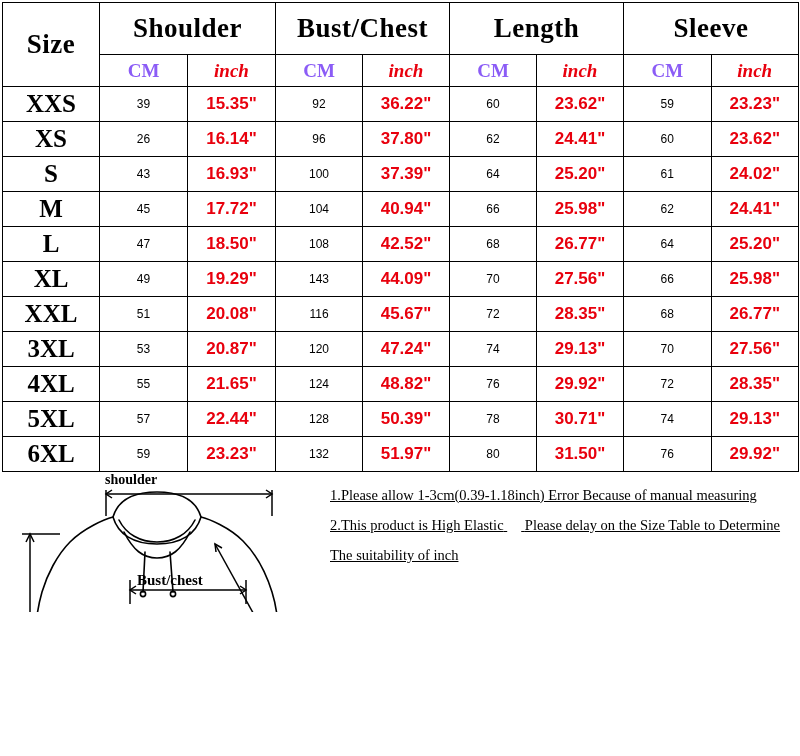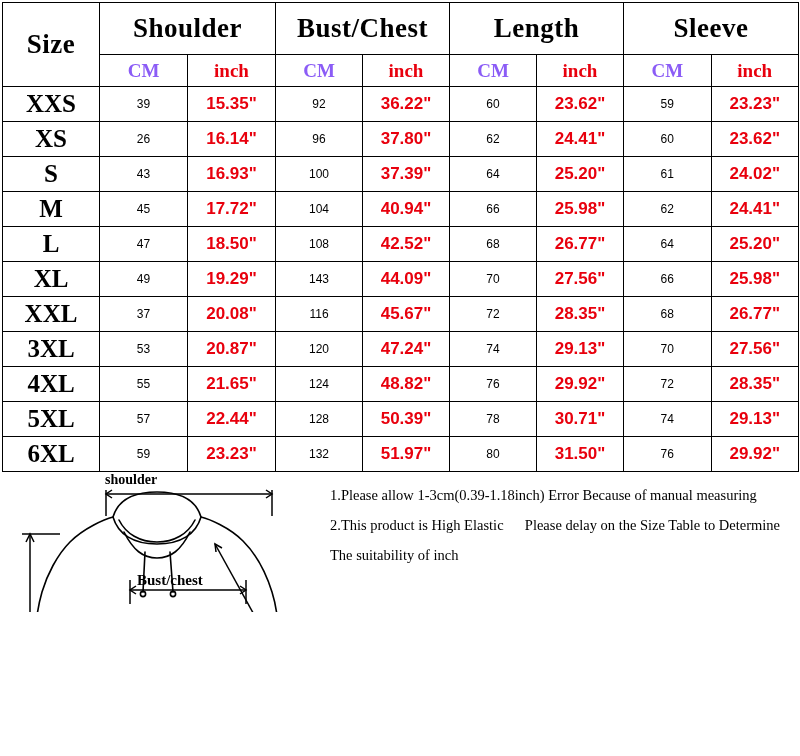--- a/index.html
+++ b/index.html
@@ -37,21 +37,21 @@
     font-size: 27px;
     height: 52px;
     letter-spacing: .5px;
   }
   .hdr-unit {
     font-weight: bold;
     font-size: 19px;
     height: 32px;
   }
   .unit-cm { color: #8b5cf6; }
-  .unit-in { color: #e8000d; }
+  .unit-in { color: #e8000d; font-style: italic; }
   .size-cell {
     font-weight: bold;
     font-size: 25px;
     height: 35px;
   }
   .val-cm {
     font-size: 12px;
     color: #000;
     font-family: "Liberation Sans", sans-serif;
   }
@@ -72,20 +72,21 @@
   
   .notes {
     position: absolute;
     left: 330px;
     top: 8px;
     width: 466px;
     font-family: "Liberation Serif", serif;
     font-size: 14.5px;
     line-height: 30px;
     color: #000;
+    text-decoration: underline;
   }
   .notes div { white-space: nowrap; }
   .note-gap { display: inline-block; width: 14px; }
 
   
   .diagram {
     position: absolute;
     left: 0px;
     top: 0px;
     width: 330px;
@@ -193,21 +194,21 @@
           <td class="val-in">19.29"</td>
           <td class="val-cm">143</td>
           <td class="val-in">44.09"</td>
           <td class="val-cm">70</td>
           <td class="val-in">27.56"</td>
           <td class="val-cm">66</td>
           <td class="val-in">25.98"</td>
         </tr>
         <tr>
           <td class="size-cell">XXL</td>
-          <td class="val-cm">37</td>
+          <td class="val-cm">51</td>
           <td class="val-in">20.08"</td>
           <td class="val-cm">116</td>
           <td class="val-in">45.67"</td>
           <td class="val-cm">72</td>
           <td class="val-in">28.35"</td>
           <td class="val-cm">68</td>
           <td class="val-in">26.77"</td>
         </tr>
         <tr>
           <td class="size-cell">3XL</td>

